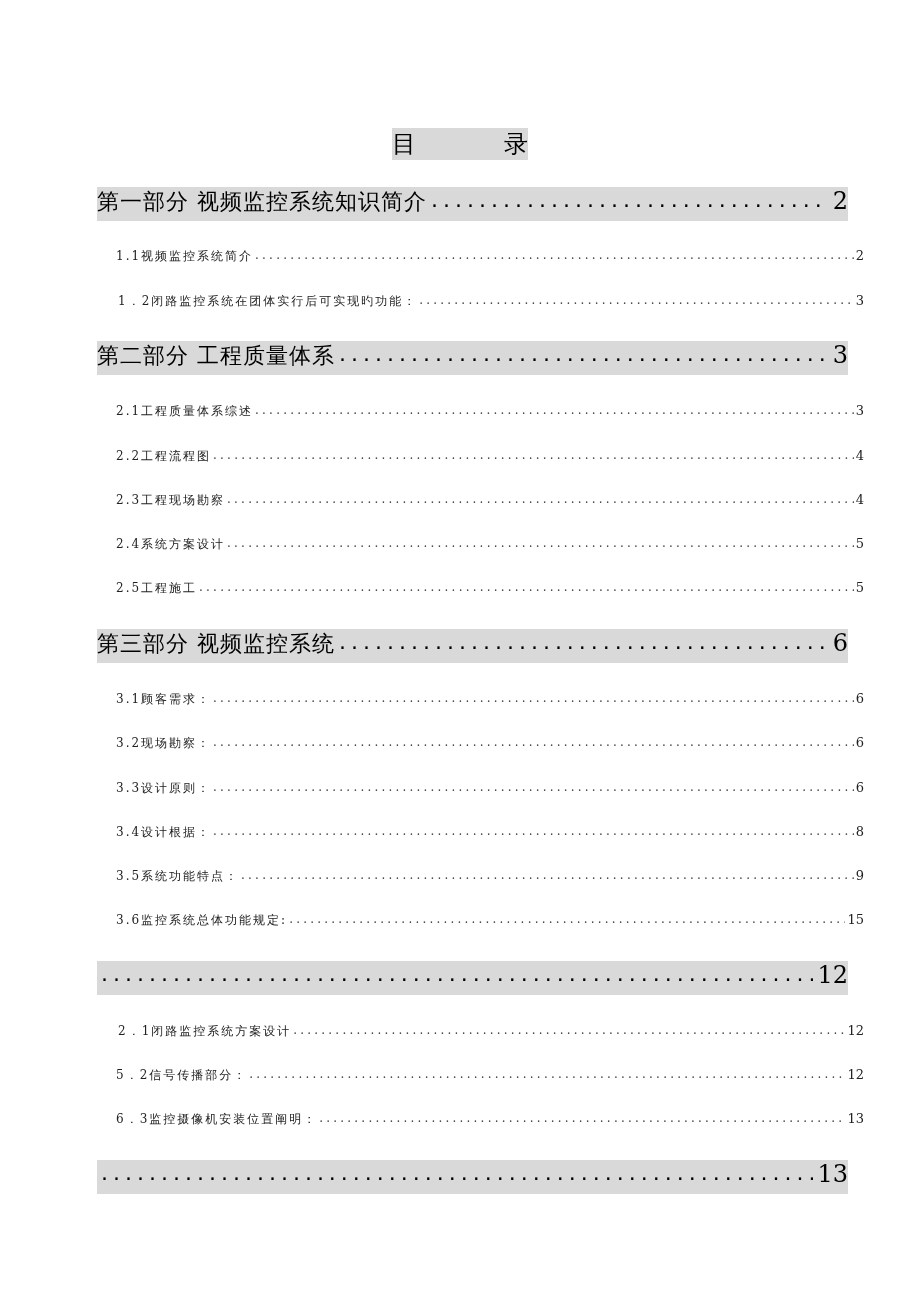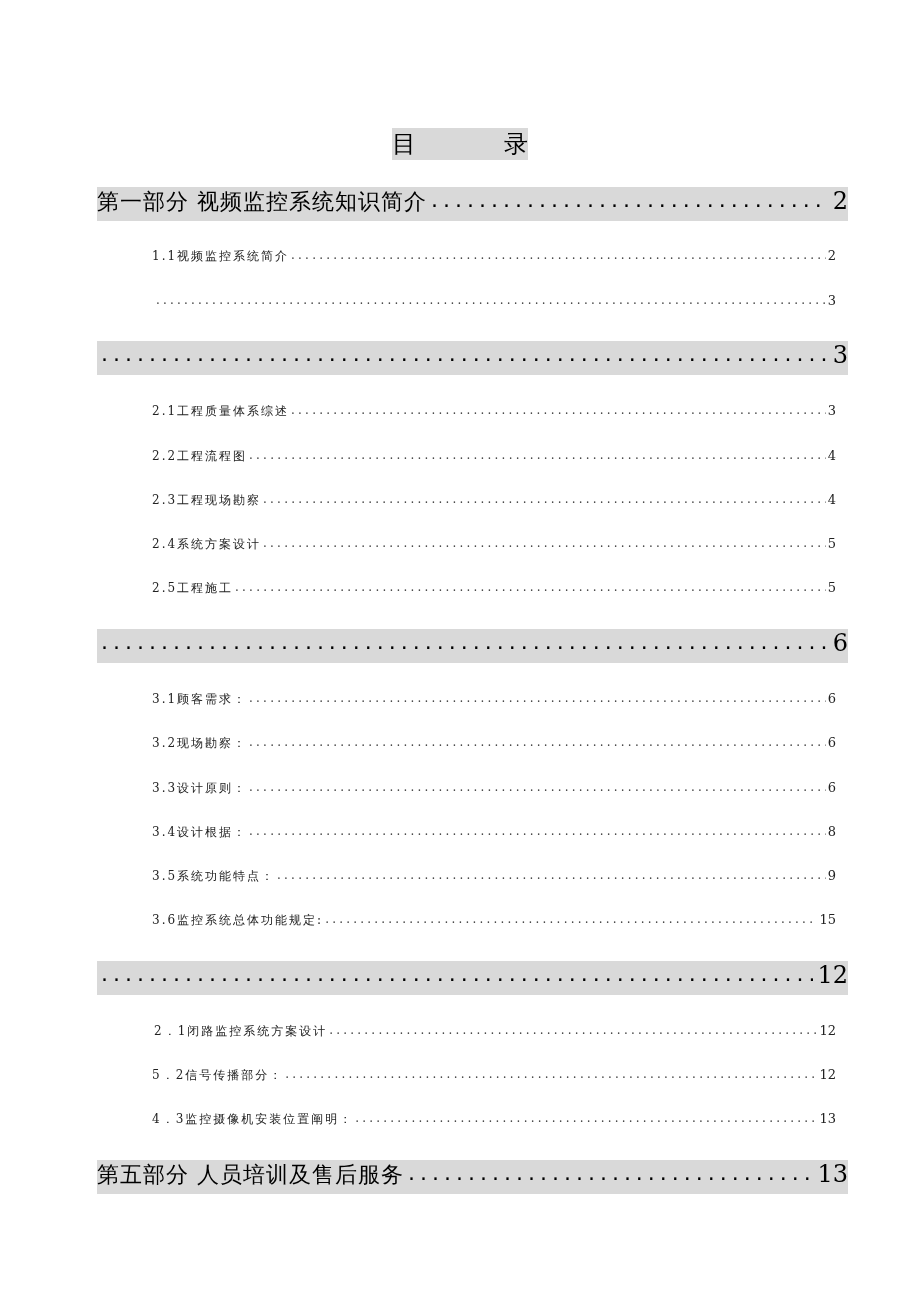--- a/index.html
+++ b/index.html
@@ -10,21 +10,21 @@
       width: 136px; font-size: 24px; font-family: "DejaVu Sans", sans-serif; position: relative; }
     .title span { position: absolute; top: 0; }
     .title .t1 { left: 0; }
     .title .t2 { right: 0; }
     .row { position: absolute; left: 0; width: 920px; display: flex; align-items: flex-start; }
     .part { left: 97px; width: 751px; height: 34px; background: #d9d9d9; font-size: 22px;
       font-family: "DejaVu Sans", sans-serif; }
     .part .label { white-space: nowrap; letter-spacing: 1px; }
     .part .dots { flex: 1; overflow: hidden; white-space: nowrap; font-size: 22px; letter-spacing: 5px; margin: 0 4px; }
     .part .page { font-family: "DejaVu Serif", serif; font-size: 24px; white-space: nowrap; }
-    .sub { height: 20px; font-size: 12px; color: #222; width: auto; right: 84px; margin-left: 36px; }
+    .sub { height: 20px; font-size: 12px; color: #222; width: auto; right: 56px; }
     .sub .label { white-space: nowrap; letter-spacing: 2px; }
     .sub .dots { flex: 1; overflow: hidden; white-space: nowrap; letter-spacing: 3.2px; margin: 0 2px; color: #444; }
     .sub .page { white-space: nowrap; font-size: 13px; }
   </style>
 </head>
 <body>
 
 <div class="title-wrap">
   <div class="title">
     <span class="t1">目</span>
@@ -36,25 +36,27 @@
   <span class="label">第一部分  视频监控系统知识简介</span>
   <span class="dots">........................................................................................................................................................................................................................</span>
   <span class="page">2</span>
 </div>
 <div class="row sub" style="top:248px; left:116px">
   <span class="label">1.1视频监控系统简介</span>
   <span class="dots">........................................................................................................................................................................................................................</span>
   <span class="page">2</span>
 </div>
 <div class="row sub" style="top:293px; left:118px">
+  <span class="label">1．2闭路监控系统在团体实行后可实现旳功能：</span>
   <span class="dots">........................................................................................................................................................................................................................</span>
   <span class="page">3</span>
 </div>
 
 <div class="row part" style="top:341px">
+  <span class="label">第二部分  工程质量体系</span>
   <span class="dots">........................................................................................................................................................................................................................</span>
   <span class="page">3</span>
 </div>
 <div class="row sub" style="top:403px; left:116px">
   <span class="label">2.1工程质量体系综述</span>
   <span class="dots">........................................................................................................................................................................................................................</span>
   <span class="page">3</span>
 </div>
 <div class="row sub" style="top:448px; left:116px">
   <span class="label">2.2工程流程图</span>
@@ -71,20 +73,21 @@
   <span class="dots">........................................................................................................................................................................................................................</span>
   <span class="page">5</span>
 </div>
 <div class="row sub" style="top:580px; left:116px">
   <span class="label">2.5工程施工</span>
   <span class="dots">........................................................................................................................................................................................................................</span>
   <span class="page">5</span>
 </div>
 
 <div class="row part" style="top:629px">
+  <span class="label">第三部分  视频监控系统</span>
   <span class="dots">........................................................................................................................................................................................................................</span>
   <span class="page">6</span>
 </div>
 <div class="row sub" style="top:691px; left:116px">
   <span class="label">3.1顾客需求：</span>
   <span class="dots">........................................................................................................................................................................................................................</span>
   <span class="page">6</span>
 </div>
 <div class="row sub" style="top:735px; left:116px">
   <span class="label">3.2现场勘察：</span>
@@ -120,22 +123,21 @@
   <span class="label">2．1闭路监控系统方案设计</span>
   <span class="dots">........................................................................................................................................................................................................................</span>
   <span class="page">12</span>
 </div>
 <div class="row sub" style="top:1067px; left:116px">
   <span class="label">5．2信号传播部分：</span>
   <span class="dots">........................................................................................................................................................................................................................</span>
   <span class="page">12</span>
 </div>
 <div class="row sub" style="top:1111px; left:116px">
-  <span class="label">4．3监控摄像机安装位置阐明：</span>
+  <span class="label">6．3监控摄像机安装位置阐明：</span>
   <span class="dots">........................................................................................................................................................................................................................</span>
   <span class="page">13</span>
 </div>
 
 <div class="row part" style="top:1160px">
-  <span class="label">第五部分  人员培训及售后服务</span>
   <span class="dots">........................................................................................................................................................................................................................</span>
   <span class="page">13</span>
 </div>
 
 </body></html>

